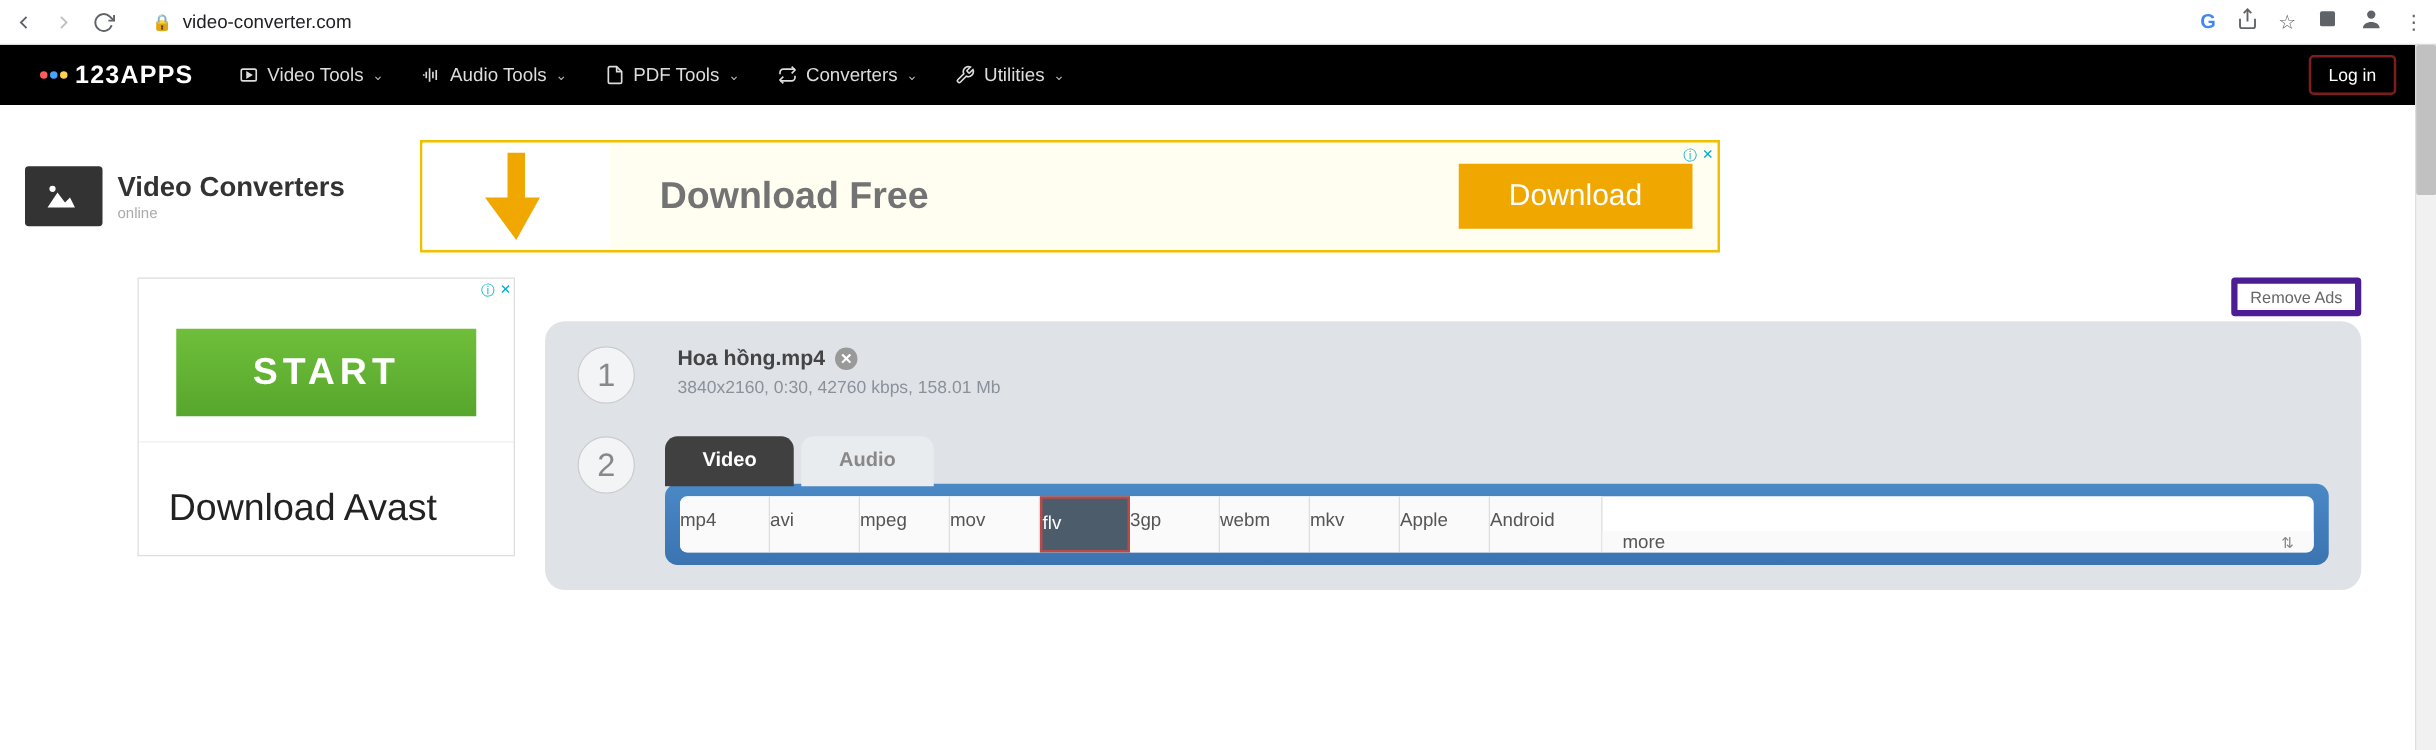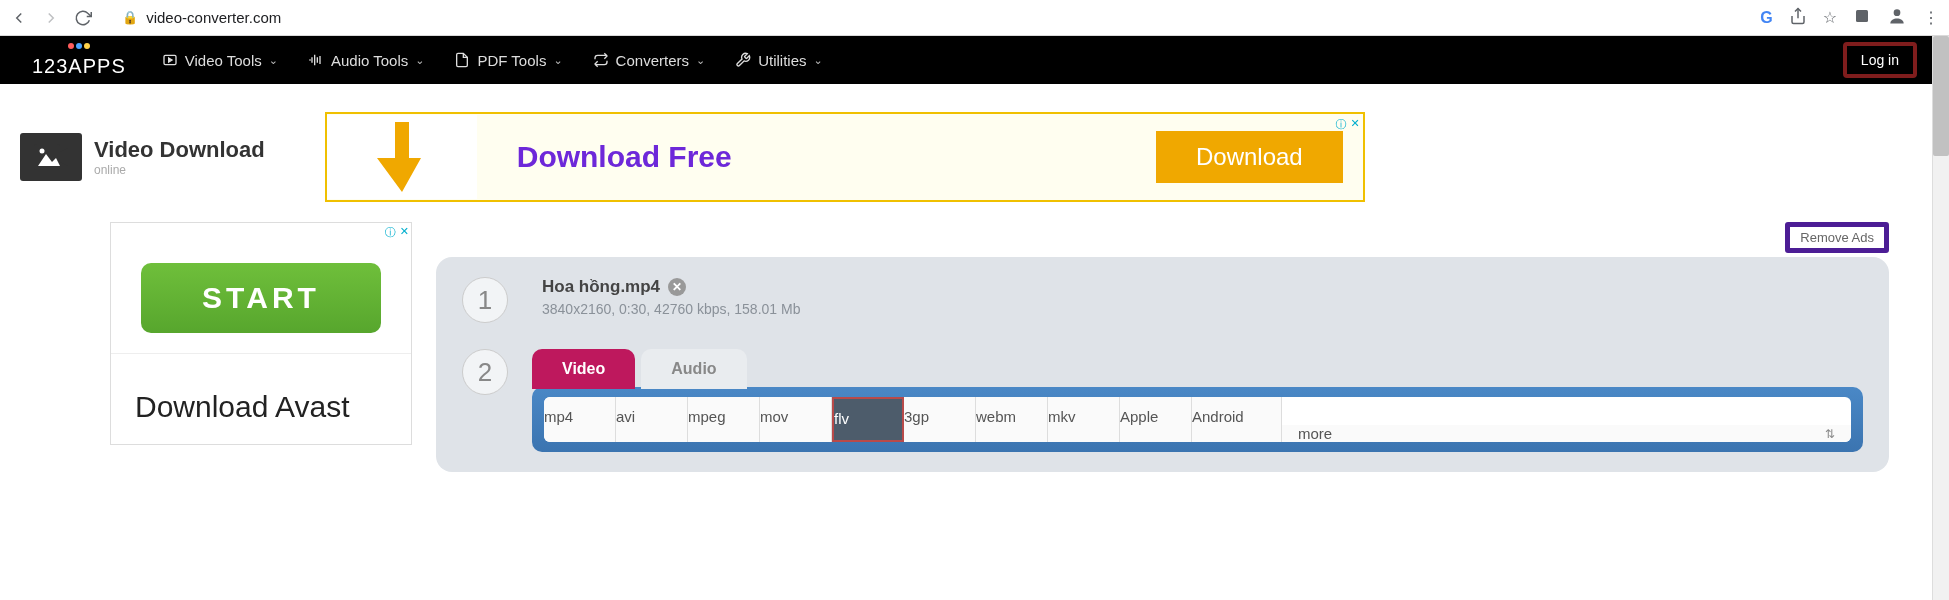--- a/index.html
+++ b/index.html
@@ -11,68 +11,68 @@
   .nav-btns span { cursor: pointer; display: inline-flex; align-items: center; }
   .addr { display: flex; align-items: center; gap: 8px; flex: 0 0 auto; margin-left: 18px; color: #5f6368; font-size: 15px; }
   .addr .lock { font-size: 13px; }
   .addr .url { color: #202124; }
   .spacer { flex: 1; }
   .right-icons { display: flex; align-items: center; gap: 16px; color: #5f6368; }
   .right-icons span { cursor: pointer; }
 
   
   .site-header { background: #000; color: #fff; height: 48px; display: flex; align-items: center; padding: 0 32px; }
-  .logo { display: flex; align-items: center; gap: 6px; font-weight: 400; font-size: 20px; letter-spacing: 1px; flex-direction: column; }
+  .logo { display: flex; align-items: center; gap: 6px; font-weight: 700; font-size: 20px; letter-spacing: 1px; }
   .logo-dots { display: inline-flex; gap: 2px; }
   .logo-dots i { width: 6px; height: 6px; border-radius: 50%; display: inline-block; }
   .menu { display: flex; align-items: center; gap: 30px; margin-left: 36px; font-size: 15px; }
   .menu-item { display: flex; align-items: center; gap: 7px; cursor: pointer; color: #ddd; }
   .menu-item svg { stroke: #ddd; }
   .chev { font-size: 11px; color: #bbb; }
-  .login-btn { margin-left: auto; border: 4px solid #7f1d1d; padding: 6px 14px; border-radius: 4px; font-size: 14px; cursor: pointer; background: #000; }
+  .login-btn { margin-left: auto; border: 2px solid #7f1d1d; padding: 6px 14px; border-radius: 4px; font-size: 14px; cursor: pointer; background: #000; }
 
   
   .page { padding: 0 20px 40px 20px; background: #fff; }
   .row-top { display: flex; align-items: center; gap: 20px; margin-top: 28px; }
   .vc-brand { display: flex; align-items: center; gap: 12px; }
   .vc-logo { width: 62px; height: 48px; background: #333; border-radius: 3px; display: flex; align-items: center; justify-content: center; position: relative; }
   .vc-logo svg { fill: #fff; }
   .vc-title { font-size: 22px; font-weight: 700; color: #333; }
   .vc-sub { font-size: 12px; color: #aaa; }
 
   .ad-banner { width: 1040px; height: 90px; border: 2px solid #f0c000; background: #fffef0; display: flex; align-items: center; position: relative; margin-left: 40px; }
   .ad-arrow { width: 150px; height: 84px; background: #fff; display: flex; align-items: center; justify-content: center; }
-  .ad-txt { font-size: 30px; font-weight: 700; color: #6d28d9; margin-left: 40px; }
+  .ad-txt { font-size: 30px; font-weight: 700; color: #737373; margin-left: 40px; }
   .ad-dl { margin-left: auto; margin-right: 20px; background: #f0a800; color: #fff; font-size: 24px; padding: 12px 40px; border-radius: 0; cursor: pointer; }
   .ad-close { position: absolute; top: 3px; right: 3px; font-size: 11px; color: #00aecd; display: flex; gap: 4px; }
 
   .row-main { display: flex; align-items: flex-start; margin-top: 20px; gap: 24px; }
 
   .side-ad { width: 302px; border: 1px solid #ddd; margin-left: 90px; }
   .side-ad-top { position: relative; height: 20px; }
   .side-ad-top .ad-close { top: 2px; right: 2px; }
-  .start-btn { margin: 20px auto; width: 240px; height: 70px; background: linear-gradient(#6fbf3b,#57a62d); color: #fff; font-size: 30px; font-weight: 700; letter-spacing: 4px; display: flex; align-items: center; justify-content: center; border-radius: 10px; cursor: pointer; }
+  .start-btn { margin: 20px auto; width: 240px; height: 70px; background: linear-gradient(#6fbf3b,#57a62d); color: #fff; font-size: 30px; font-weight: 700; letter-spacing: 4px; display: flex; align-items: center; justify-content: center; border-radius: 0; cursor: pointer; }
   .avast { margin: 36px 24px 20px 24px; font-size: 30px; font-weight: 500; color: #222; }
 
   .main-panel { flex: 1; margin-right: 40px; }
   .remove-ads { text-align: right; font-size: 13px; color: #666; border: 5px solid #4c1d95; display: inline-block; float: right; padding: 3px 10px; border-radius: 3px; cursor: pointer; margin-bottom: 4px; }
   .converter { clear: both; background: #dfe3e8; border-radius: 16px; padding: 20px 26px; }
 
   .step { display: flex; align-items: flex-start; gap: 24px; margin-bottom: 26px; }
   .step-num { width: 46px; height: 46px; border-radius: 50%; background: #f2f4f6; color: #888; font-size: 26px; font-weight: 400; display: flex; align-items: center; justify-content: center; border: 1px solid #ccc; flex-shrink: 0; }
 
   .open-btn { background: linear-gradient(#4f98e6,#3b7fd1); color: #fff; font-size: 26px; font-weight: 700; padding: 18px 44px; border-radius: 8px; border: 1px solid #2a6bb8; cursor: pointer; box-shadow: inset 0 1px 0 rgba(255,255,255,.3), 0 2px 4px rgba(0,0,0,.2); }
   .file-col { margin-left: 10px; }
   .file-name { color: #444; font-size: 17px; font-weight: 600; display: flex; align-items: center; gap: 8px; }
   .remove-file { width: 18px; height: 18px; background: #999; border-radius: 50%; color: #fff; font-size: 12px; display: inline-flex; align-items: center; justify-content: center; cursor: pointer; }
   .file-meta { color: #8a9199; font-size: 14px; margin-top: 4px; }
 
   .tabs { display: flex; gap: 6px; }
   .tab { padding: 11px 30px; border-radius: 10px 10px 0 0; font-size: 16px; font-weight: 700; cursor: pointer; }
-  .tab.active { background: #be185d; color: #fff; }
+  .tab.active { background: #404040; color: #fff; }
   .tab.inactive { background: #e9ecef; color: #888; }
 
   .fmt-bar { background: linear-gradient(#4a88c6,#3b74b0); border-radius: 10px; padding: 10px 12px; margin-top: -2px; display: flex; align-items: center; }
   .fmt-row { background: #fff; border-radius: 6px; display: flex; width: 100%; overflow: hidden; }
   .fmt { padding: 11px 0; width: 72px; font-size: 15px; color: #555; border-right: 1px solid #ddd; cursor: pointer; flex-shrink: 0; background: #fafafa; }
   .fmt.selected { background: #4d5c6b; color: #fff; border: 2px solid #b84a4a; position: relative; z-index: 2; }
   .fmt.more { flex: 1; display: flex; align-items: center; justify-content: space-between; padding: 0 16px; border-right: none; margin-top: 28px; }
   .more-chev { color: #888; font-size: 12px; }
 
   
@@ -185,21 +185,21 @@
     <div class="vc-brand">
       <div class="vc-logo">
         <svg width="34" height="26" viewBox="0 0 34 26">
             <rect x="0" y="0" width="26" height="26" rx="3" fill="#333"></rect>
             <path d="M4 22 L12 10 L18 18 L22 14 L26 22 Z" fill="#fff"></path>
             <circle cx="8" cy="7" r="2.5" fill="#fff"></circle>
             <polygon points="26,8 34,4 34,22 26,18" fill="#333"></polygon>
           </svg>
       </div>
       <div>
-        <div class="vc-title">Video Download</div>
+        <div class="vc-title">Video Converters</div>
         <div class="vc-sub">online</div>
       </div>
     </div>
     <div class="ad-banner">
       <div class="ad-arrow">
         <svg width="50" height="70" viewBox="0 0 50 70">
             <path d="M18 0 h14 v36 h12 L25 70 L0 36 h18 Z" fill="#f0a800"></path>
           </svg>
       </div>
       <div class="ad-txt">Download Free</div>

